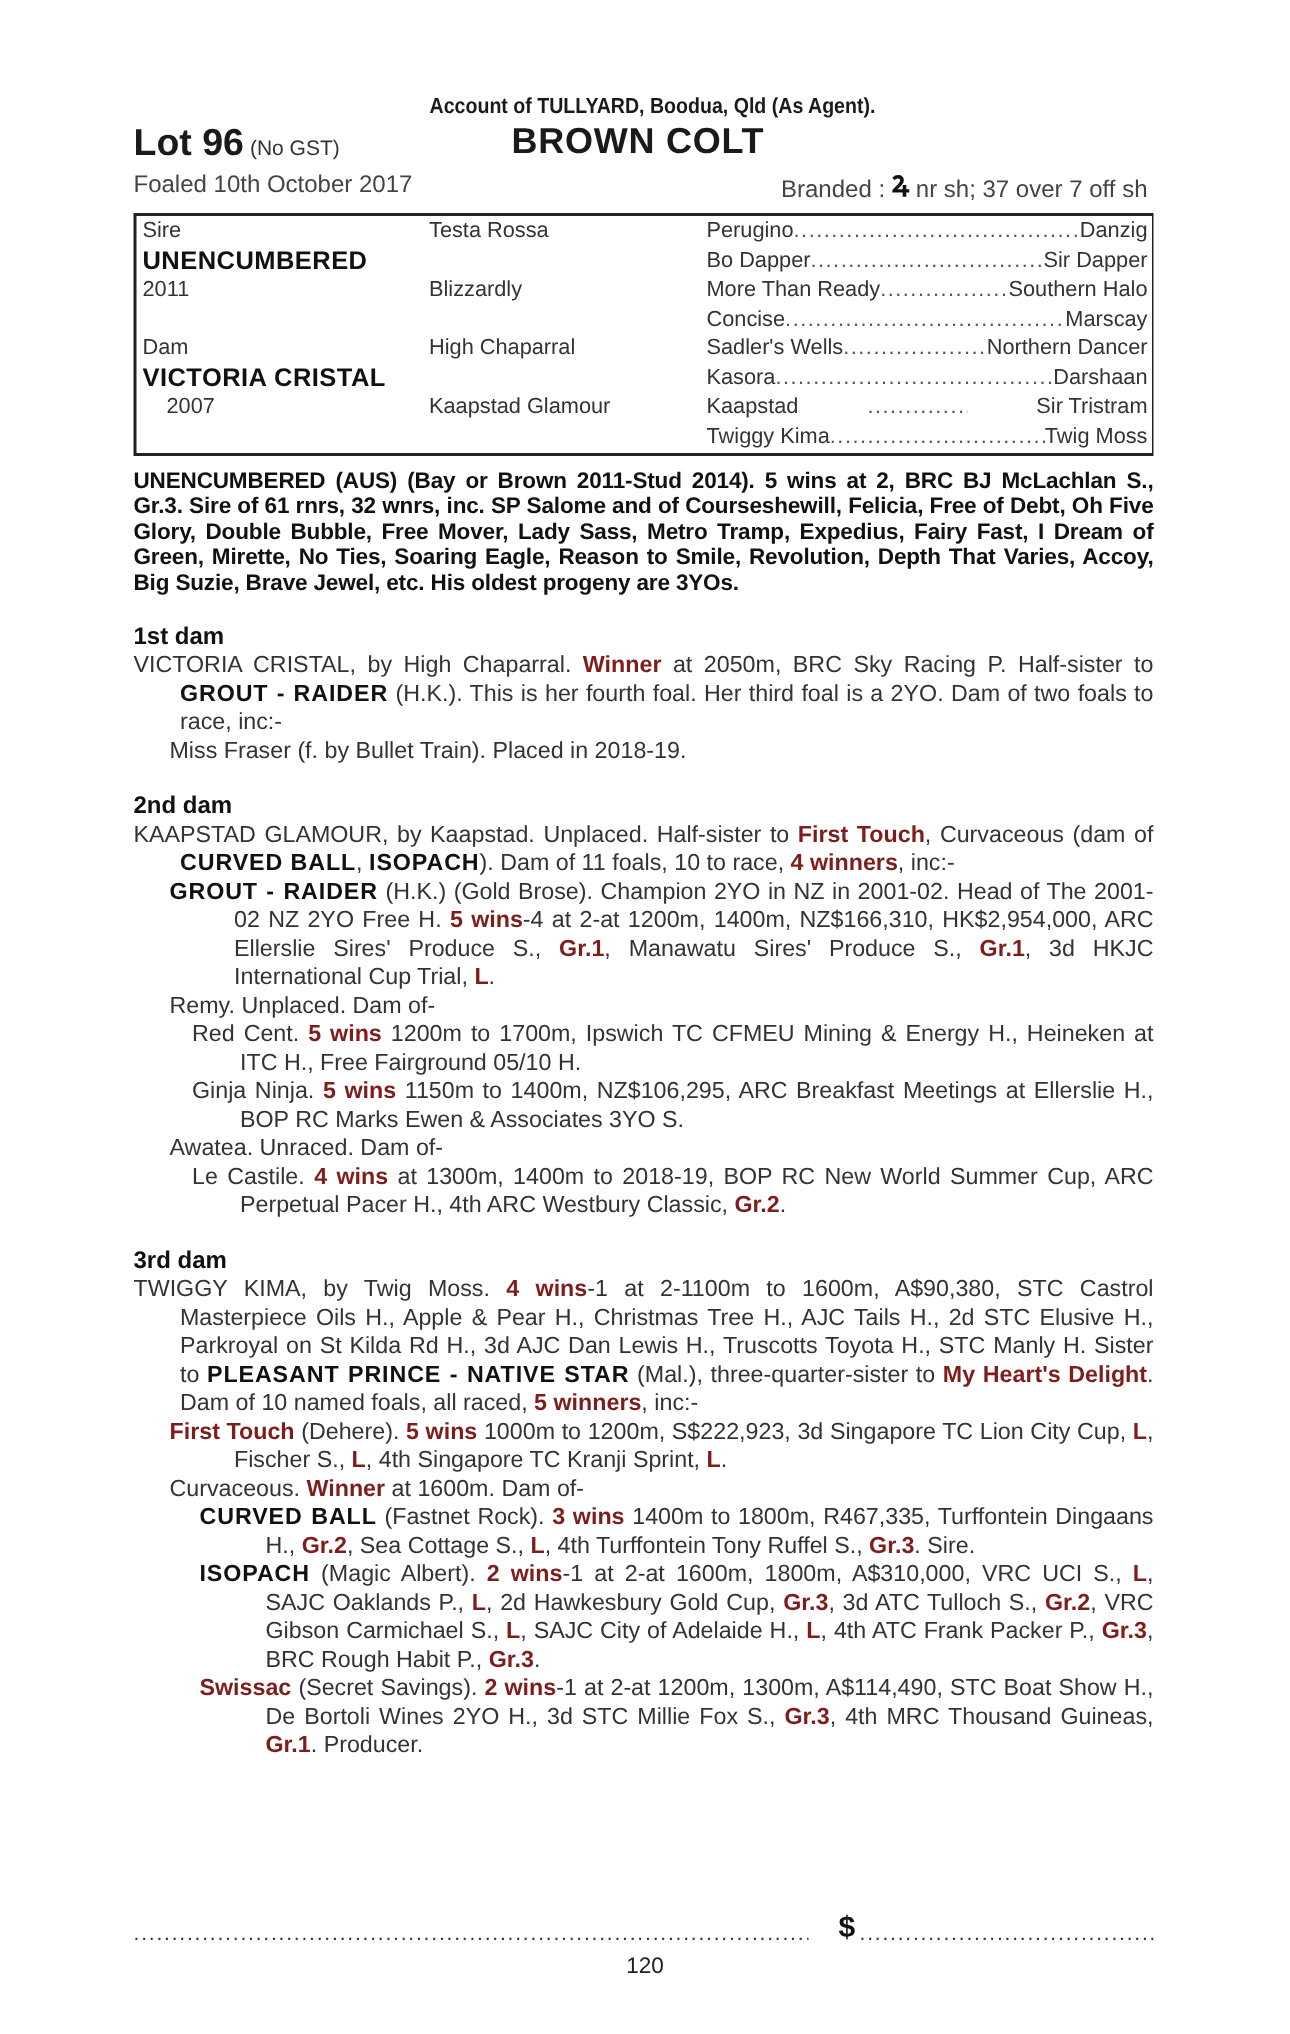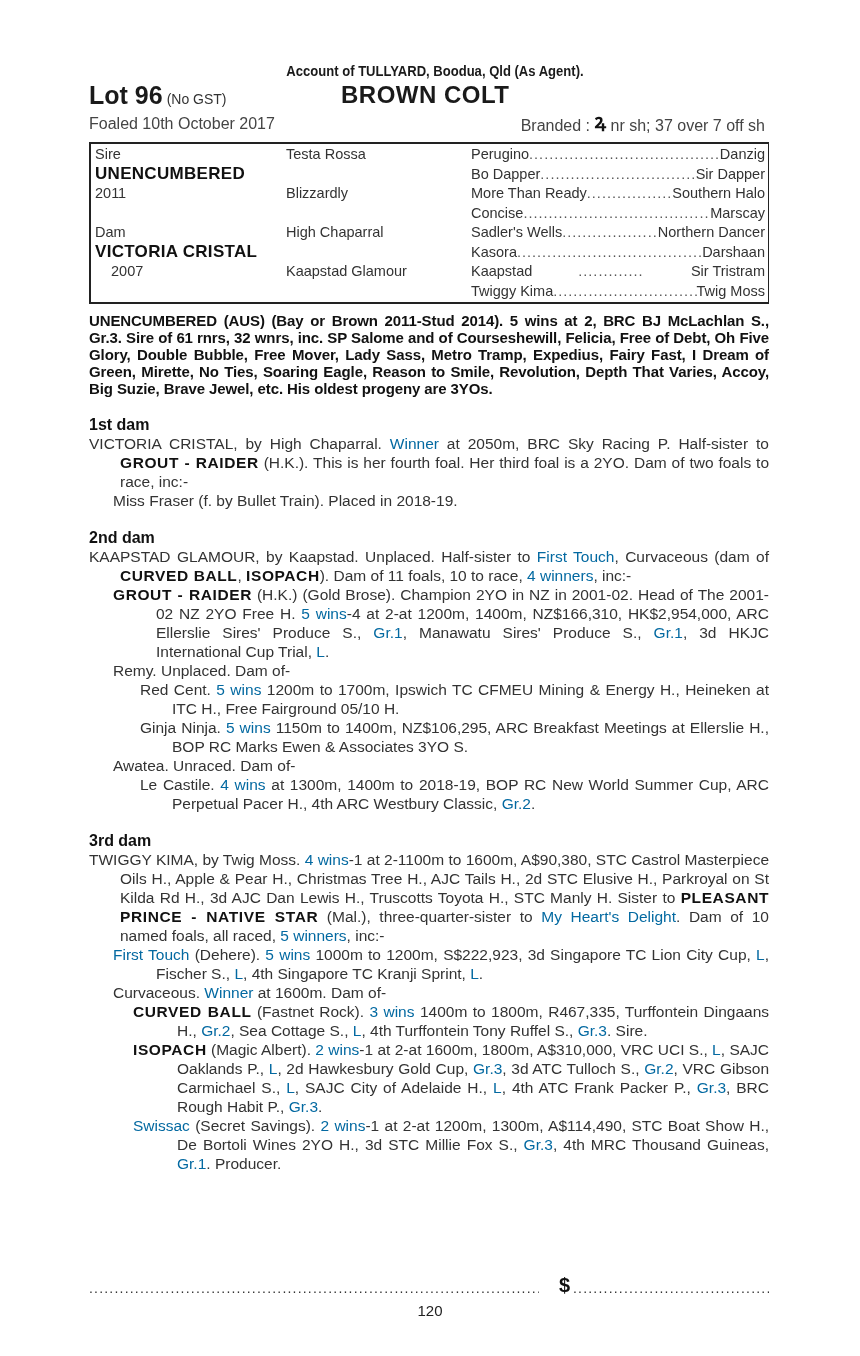--- a/index.html
+++ b/index.html
@@ -24,23 +24,23 @@
   .ped .g3 .dots::before { content:"........................................................................................................"; }
   .ped .g3 .r { flex:0 0 auto; }
 
   .sire-summary { margin-top:8px; font-weight:900; font-size:15px; line-height:17px; color:#111; text-align:justify; letter-spacing:-0.1px; }
 
   h3 { font-size:16px; font-weight:900; margin:18px 0 0 0; line-height:19px; color:#111; }
   .para { font-size:15.5px; line-height:19px; color:#333; text-align:justify; }
   .l0 { padding-left:31px; text-indent:-31px; }
   .l1 { margin-left:24px; padding-left:43px; text-indent:-43px; }
   .l1p { margin-left:24px; padding-left:31px; text-indent:-31px; }
-  .l2 { margin-left:51px; padding-left:32px; text-indent:-32px; }
+  .l2 { margin-left:39px; padding-left:32px; text-indent:-32px; }
   .l2b { margin-left:44px; padding-left:44px; text-indent:-44px; }
-  .b { font-weight:400; color:#0369a1; }
+  .b { font-weight:700; color:#7f1d1d; }
   .bt { font-weight:900; color:#111; letter-spacing:0.6px; }
 
   .footer { position:absolute; left:89px; top:1280px; width:680px; height:20px; }
   .footer .dots1 { position:absolute; left:0; top:0; width:450px; overflow:hidden; white-space:nowrap; font-size:14px; color:#333; letter-spacing:1.2px; }
   .footer .dollar { position:absolute; left:470px; top:-6px; font-weight:900; font-size:20px; color:#111; }
   .footer .dots2 { position:absolute; left:484px; top:0; width:196px; overflow:hidden; white-space:nowrap; font-size:14px; color:#333; letter-spacing:1.2px; }
   .pagenum { position:absolute; left:0; width:860px; top:1302px; text-align:center; font-size:15px; color:#222; }
 </style>
 </head>
 <body>

